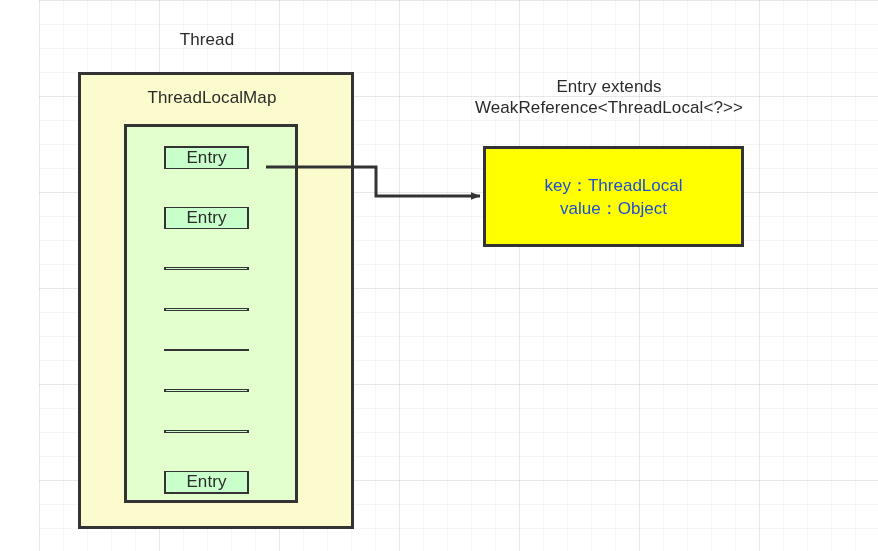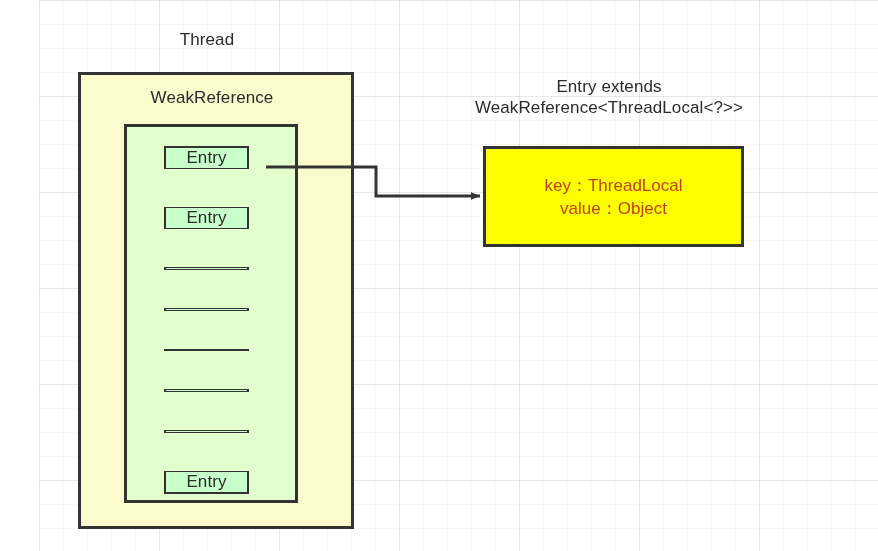--- a/index.html
+++ b/index.html
@@ -106,21 +106,21 @@
     width: 261px;
     height: 101px;
     background: #ffff00;
     display: flex;
     align-items: center;
     justify-content: center;
   }
   #kv-text {
     font-size: 17px;
     line-height: 23px;
-    color: #c2410c;
+    color: #1d4ed8;
     text-align: center;
     white-space: pre;
   }
 
   #thread-label {
     left: 98px;
     top: 29px;
     width: 140px;
   }
 
@@ -147,21 +147,21 @@
 </style>
 </head>
 <body>
 
 <div id="canvas">
 
   <div class="lbl" id="thread-label">Thread</div>
 
   <div class="box" id="thread-box"></div>
 
-  <div class="lbl" id="map-label">WeakReference</div>
+  <div class="lbl" id="map-label">ThreadLocalMap</div>
 
   <div class="box" id="map-box"></div>
 
   <div id="entry-table">
     <div class="entry-cell">
         <span>Entry</span>
       </div>
     <div class="entry-cell">
         <span>Entry</span>
       </div>

